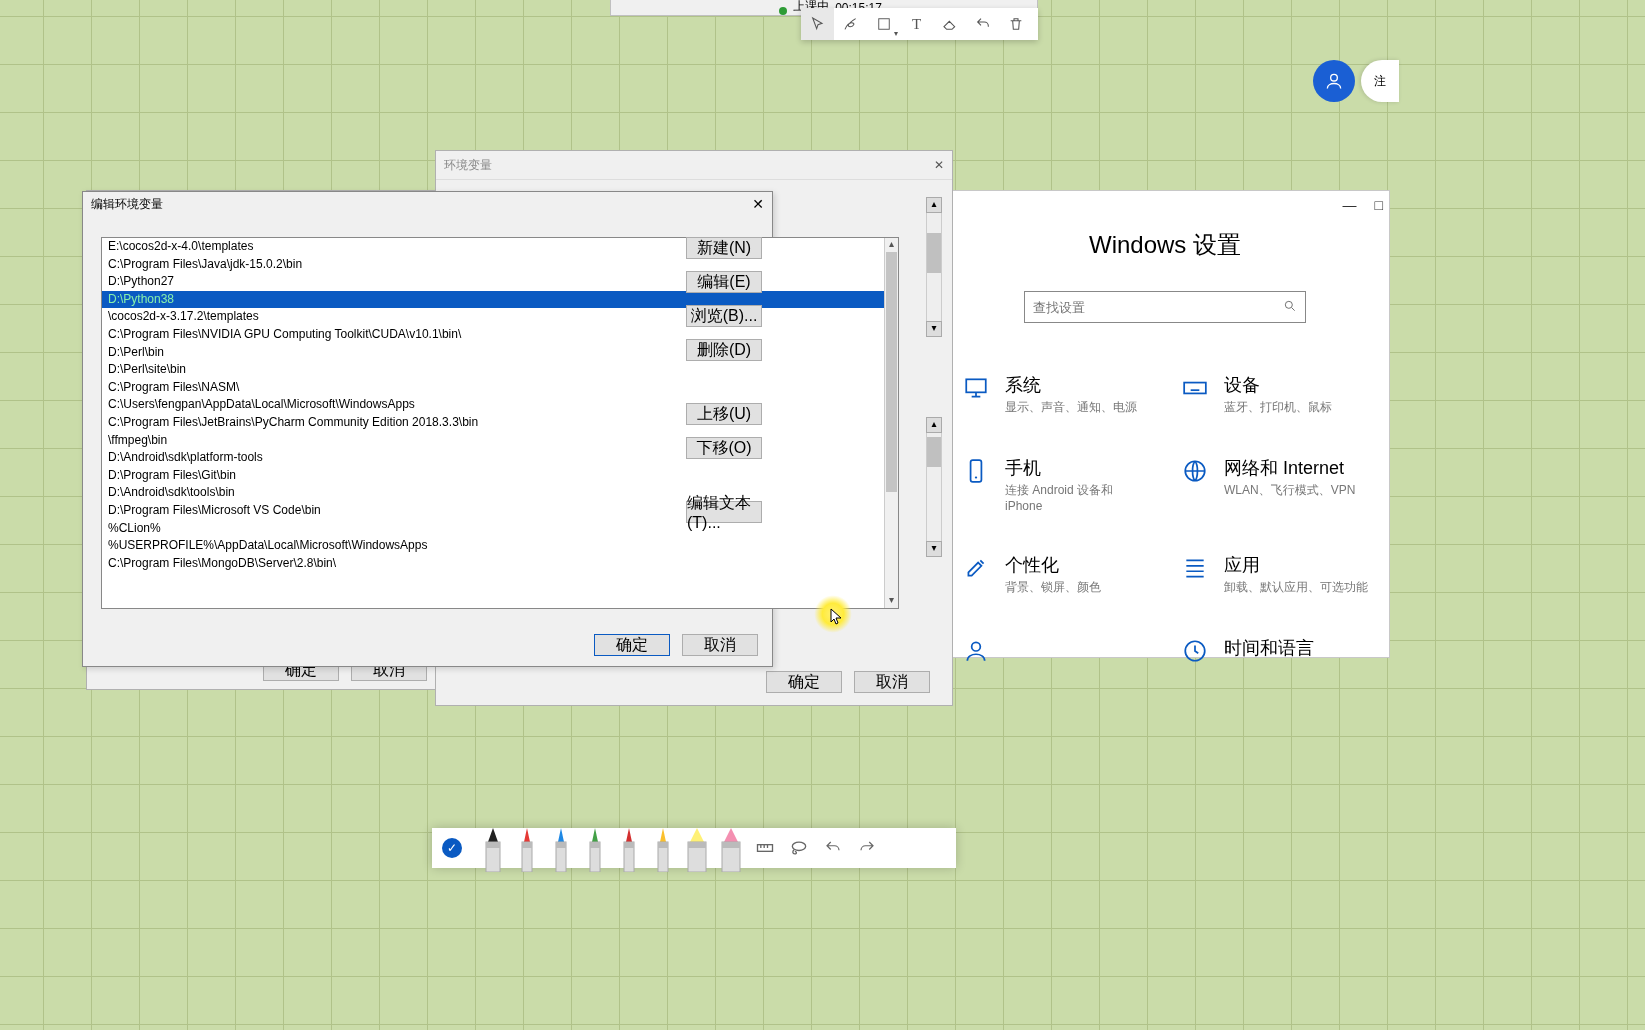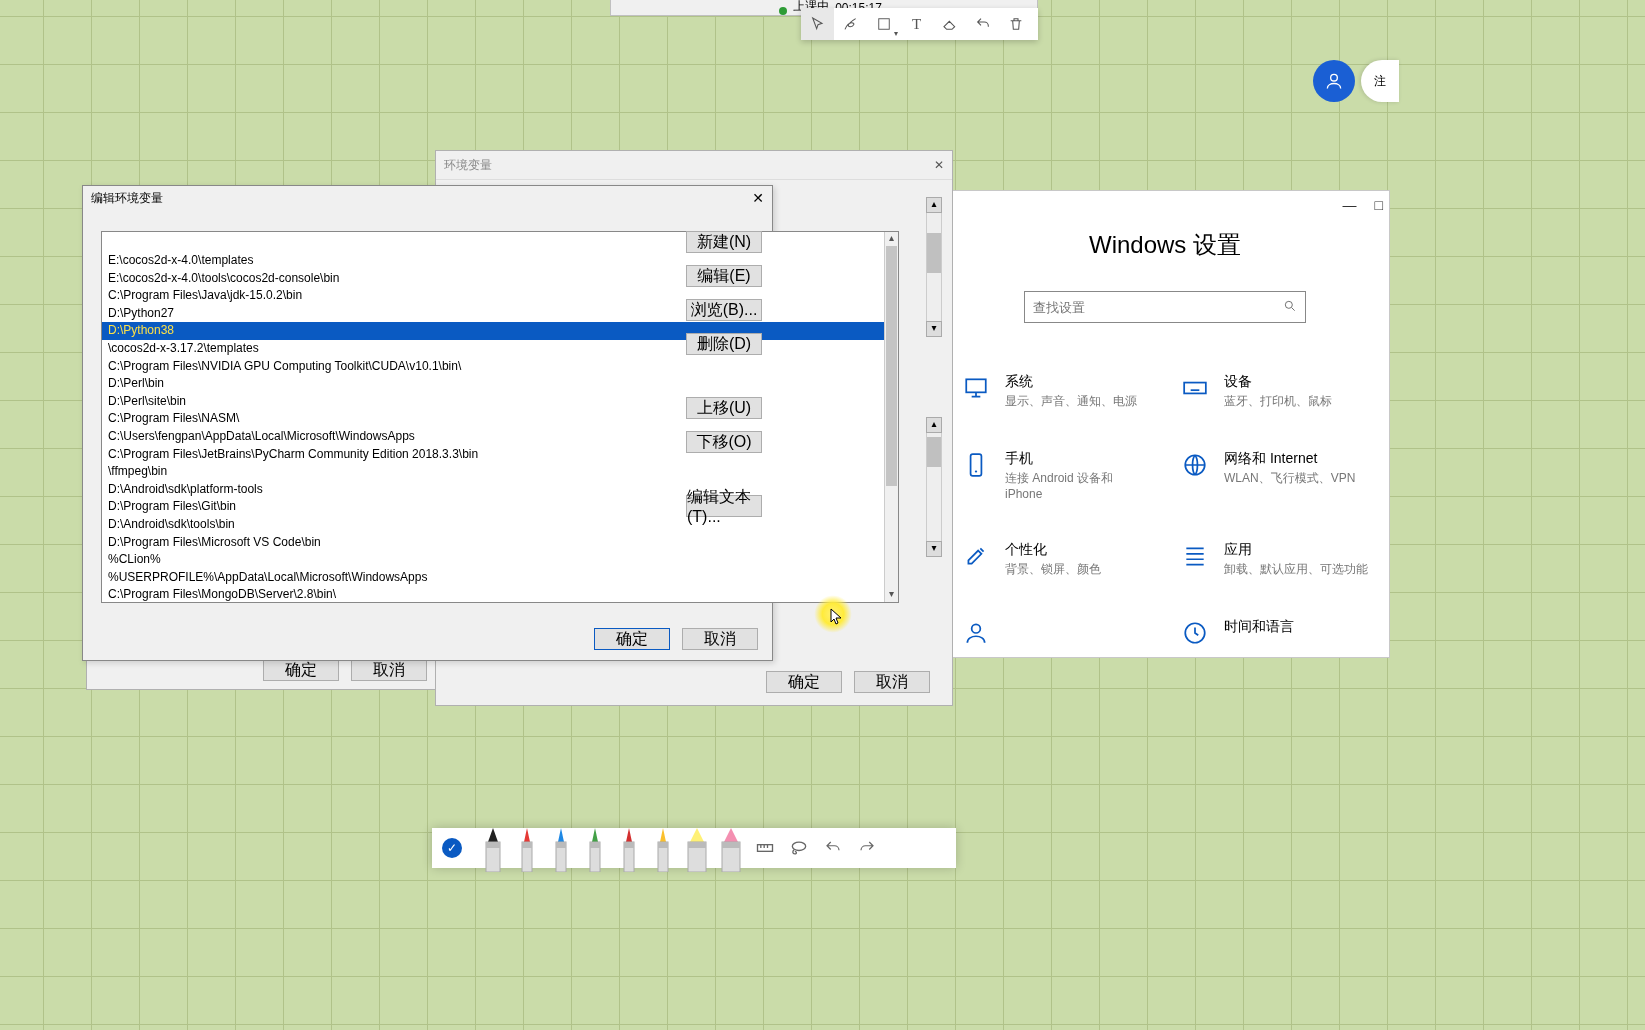--- a/index.html
+++ b/index.html
@@ -58,21 +58,21 @@
 }
 .settings-win .titlebar { height:28px; display:flex; justify-content:flex-end; align-items:center; padding:0 6px; gap:18px;}
 .settings-win .titlebar span{ font-size:14px; color:#333;}
 .settings-title { text-align:center; font-size:24px; font-weight:300; margin-top:10px; }
 .search-box { margin:30px auto 0; width:282px; height:32px; border:1px solid #888; position:relative; display:flex; align-items:center; }
 .search-box input { border:none; width:100%; padding:0 30px 0 8px; height:100%; outline:none; font-size:13px; background:transparent;}
 .search-box .mag { position:absolute; right:8px; color:#666; }
 .settings-grid { display:grid; grid-template-columns:1fr 1fr; gap:40px 30px; padding:50px 20px 0 20px; }
 .settings-item { display:flex; gap:14px; }
 .settings-item .ico { width:30px; height:30px; color:#0a5ac2; display:flex; align-items:center; justify-content:center; flex-shrink:0;}
-.settings-item .txt .t1 { font-size:14px; }
+.settings-item .txt .t1 { font-size:18px; }
 .settings-item .txt .t2 { font-size:12px; color:#777; margin-top:2px; }
 
 .env-parent {
   position:absolute; top:150px; left:435px; width:518px; height:556px;
   background:#f0f0f0; border:1px solid #b0b0b0;
 }
 .env-parent .tbar { height:26px; display:flex; align-items:center; padding:14px 8px; color:#888; border-bottom:1px solid #ddd;}
 .env-parent .close-x { margin-left:auto; color:#555; }
 .env-parent .scrollcol { position:absolute; top:46px; right:10px; width:16px; height:550px;}
 .env-parent .sc-btn { width:16px; height:16px; background:#ddd; border:1px solid #aaa; font-size:10px; text-align:center; line-height:12px;}
@@ -81,32 +81,32 @@
 .env-parent .btnrow { position:absolute; bottom:12px; right:22px; display:flex; gap:12px;}
 .win-btn { width:76px; height:22px; background:#e1e1e1; border:1px solid #adadad; font-size:16px; display:flex; align-items:center; justify-content:center; cursor:pointer;}
 
 .sysprops {
   position:absolute; top:190px; left:86px; width:352px; height:500px;
   background:#f0f0f0; border:1px solid #b0b0b0;
 }
 .sysprops .btnrow { position:absolute; bottom:8px; right:10px; display:flex; gap:12px;}
 
 .edit-env {
-  position:absolute; top:185px; left:82px; width:691px; height:476px;
+  position:absolute; top:191px; left:82px; width:691px; height:476px;
   background:#f0f0f0; border:1px solid #888; box-shadow:2px 2px 6px rgba(0,0,0,.15);
 }
 .edit-env .tbar { height:24px; display:flex; align-items:center; padding:0 8px; font-size:12px; }
 .edit-env .tbar .close-x { margin-left:auto; font-size:14px; cursor:pointer; }
 .edit-list-wrap {
   position:absolute; top:45px; left:18px; width:798px; height:372px;
   background:#fff; border:1px solid #888;
 }
-.edit-list { position:absolute; inset:0 14px 0 0; overflow:hidden;margin-top:20px; }
+.edit-list { position:absolute; inset:0 14px 0 0; overflow:hidden; }
 .edit-list .row { height:17.6px; line-height:17.6px; padding:0 6px; font-size:12px; white-space:nowrap; cursor:default; }
-.edit-list .row.sel { background:#0a5ac2; color:#fde047; }
+.edit-list .row.sel { background:#0a5ac2; color:#86efac; }
 .edit-list-wrap .sc { position:absolute; right:0; top:0; bottom:0; width:14px; background:#f0f0f0; border-left:1px solid #ccc;}
 .edit-list-wrap .sc .ar { height:14px; text-align:center; font-size:10px; color:#555;}
 .edit-list-wrap .sc .thumb { height:240px; margin:0 1px; background:#c4c4c4;}
 .btn-col { position:absolute; right:14px; top:45px; width:72px; display:flex; flex-direction:column; gap:12px;}
 .btn-col .gap { height:18px; }
 .edit-env .okrow { position:absolute; bottom:10px; right:14px; display:flex; gap:12px;}
 .win-btn.primary { border:1px solid #0a5ac2; }
 
 .cursor-hl {
   position:absolute; top:595px; left:814px; width:38px; height:38px;
@@ -331,21 +331,20 @@
 </div>
 
 <div class="edit-env">
   <div class="tbar">
     <span>编辑环境变量</span>
     <span class="close-x">✕</span>
   </div>
   <div class="edit-list-wrap">
     <div class="edit-list" id="path-list">
         <div class="row">E:\cocos2d-x-4.0\templates</div>
-        <div class="row">E:\cocos2d-x-4.0\tools\cocos2d-console\bin</div>
         <div class="row">C:\Program Files\Java\jdk-15.0.2\bin</div>
         <div class="row">D:\Python27</div>
         <div class="row sel">D:\Python38</div>
         <div class="row">\cocos2d-x-3.17.2\templates</div>
         <div class="row">C:\Program Files\NVIDIA GPU Computing Toolkit\CUDA\v10.1\bin\</div>
         <div class="row">D:\Perl\bin</div>
         <div class="row">D:\Perl\site\bin</div>
         <div class="row">C:\Program Files\NASM\</div>
         <div class="row">C:\Users\fengpan\AppData\Local\Microsoft\WindowsApps</div>
         <div class="row">C:\Program Files\JetBrains\PyCharm Community Edition 2018.3.3\bin</div>

